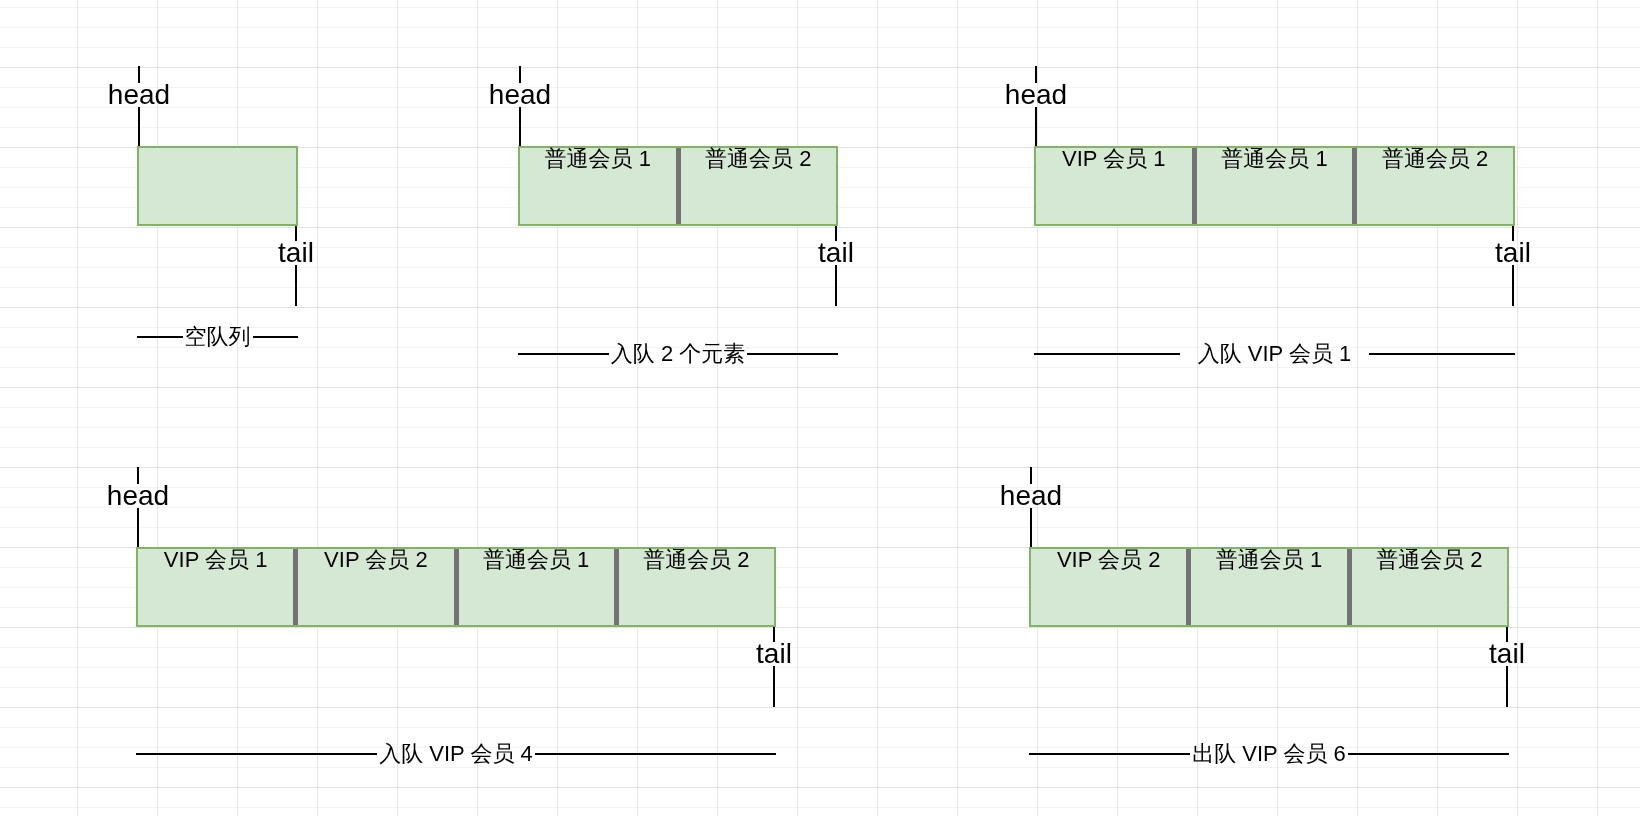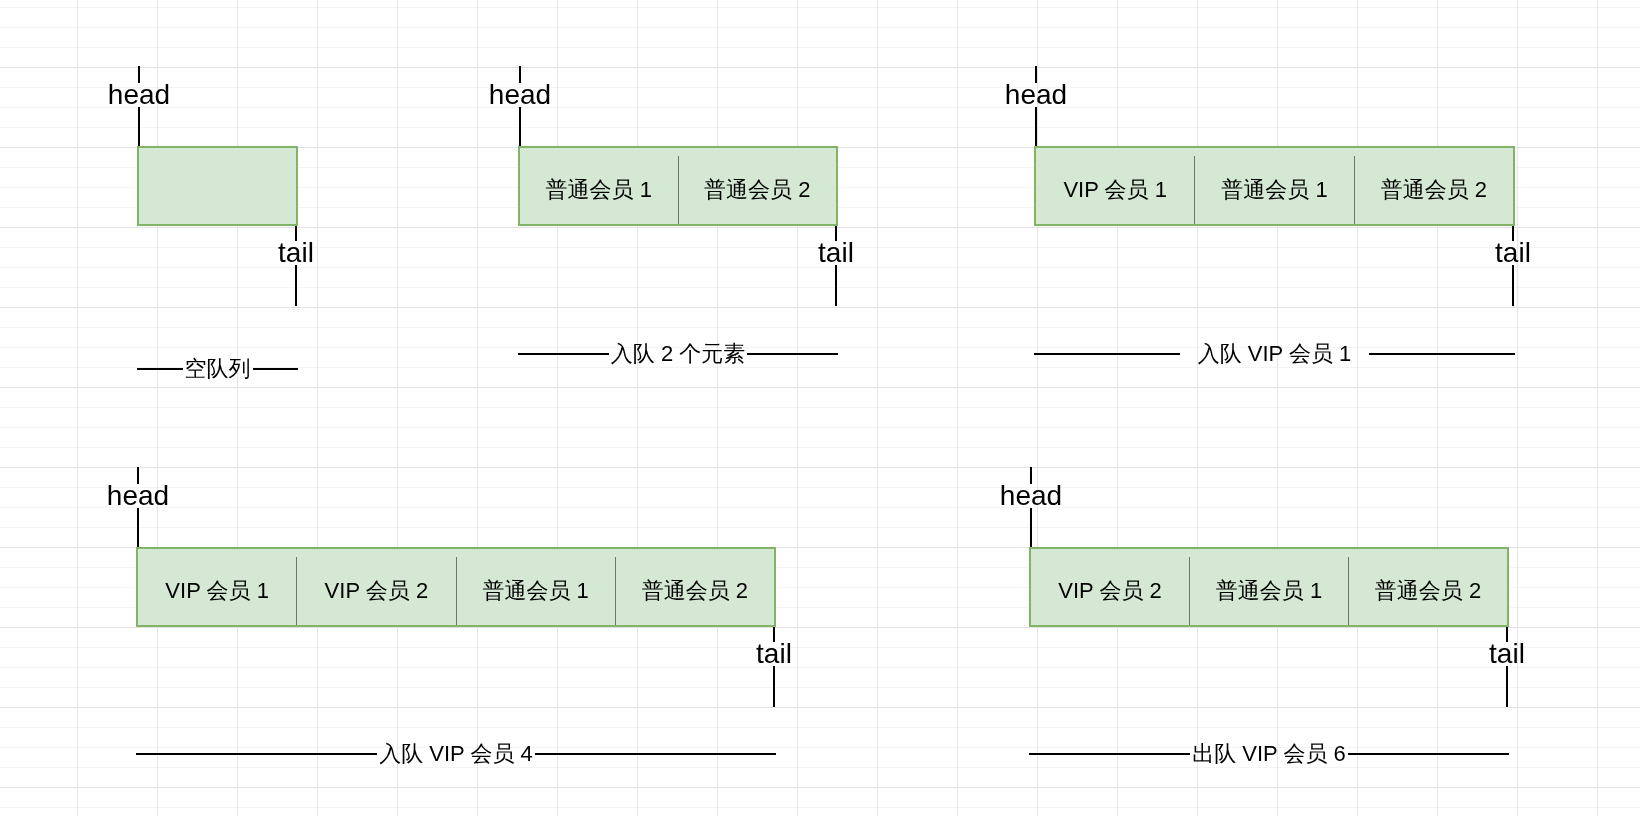--- a/index.html
+++ b/index.html
@@ -22,25 +22,24 @@
   .queue-box{
     position:absolute;
     display:flex;
     height:80px;
     background:#d5e8d4;
     border:2px solid #82b366;
     box-sizing:border-box;
   }
   .cell{
     flex:1 1 0;
-    display:flex;align-items:center;justify-content:center;
+    display:flex;align-items:flex-start;justify-content:center;
     box-sizing:border-box;
-    margin-top:8px;
-  }
-  .cell + .cell{border-left:1px solid #737373;}
+  }
+  .cell + .cell{border-left:5px solid #737373;}
   .cell-label{
     font-size:22px;color:#000;white-space:nowrap;line-height:1;
   }
 
   
   .marker{
     position:absolute;
     width:110px;height:80px;
     display:flex;flex-direction:column;align-items:center;
     box-sizing:border-box;
@@ -62,21 +61,21 @@
   .cap-line{flex:1 1 auto;height:2px;background:#000;}
   .cap-text{
     flex:0 0 auto;padding:0 2px;font-size:22px;color:#000;
     white-space:nowrap;line-height:26px;
   }
 
   
   .d0 .queue-box{left:137px;top:146px;width:161px;}
   .d0 .headm{left:84px;top:66px;}       
   .d0 .tailm{left:241px;top:226px;}     
-  .d0 .caption{left:137px;top:356px;width:161px;text-align:right;}
+  .d0 .caption{left:137px;top:324px;width:161px;text-align:right;}
 
   
   .d1 .queue-box{left:518px;top:146px;width:320px;}
   .d1 .headm{left:465px;top:66px;}      
   .d1 .tailm{left:781px;top:226px;}     
   .d1 .caption{left:518px;top:341px;width:320px;text-align:right;}
 
   
   .d2 .queue-box{left:1034px;top:146px;width:481px;}
   .d2 .headm{left:981px;top:66px;}      

